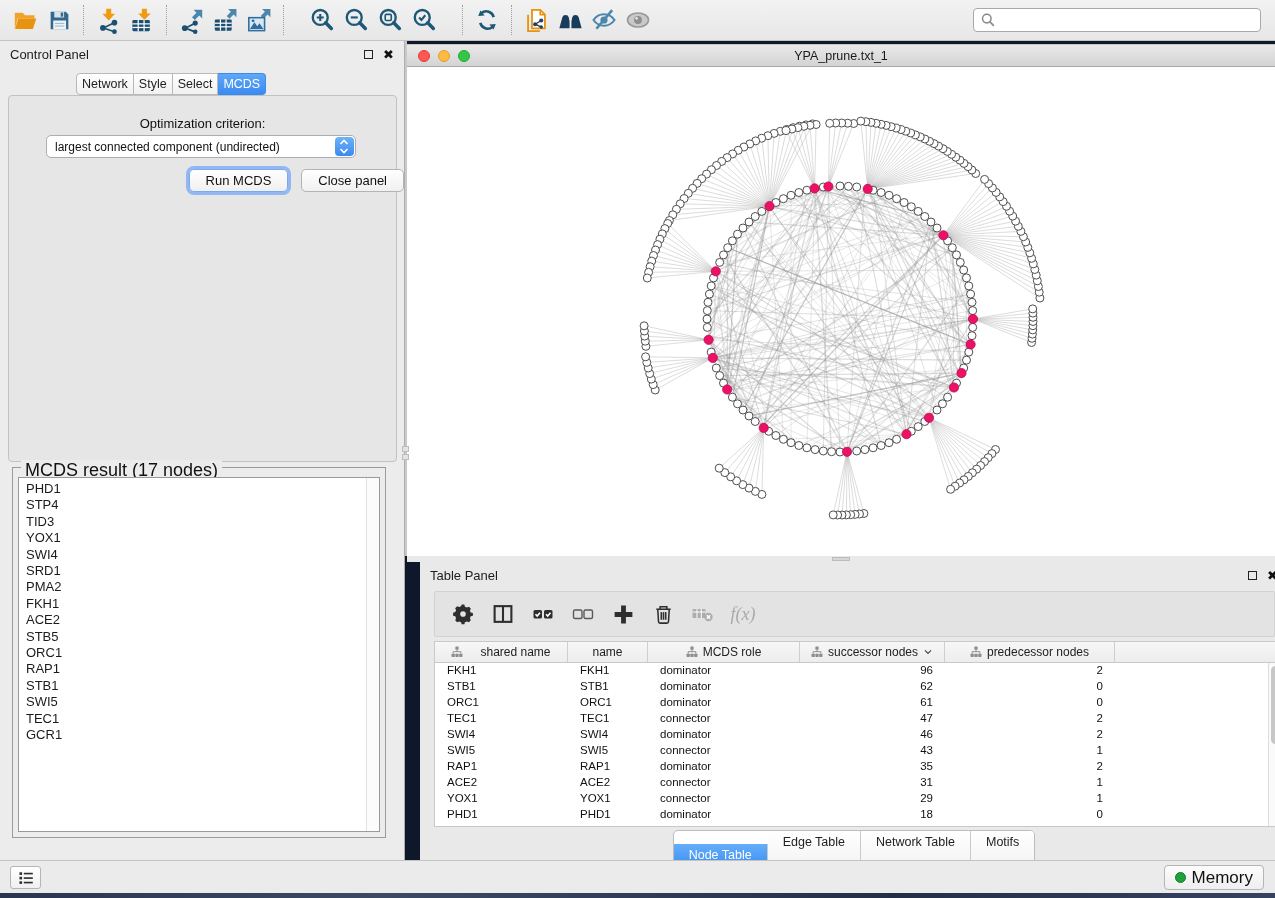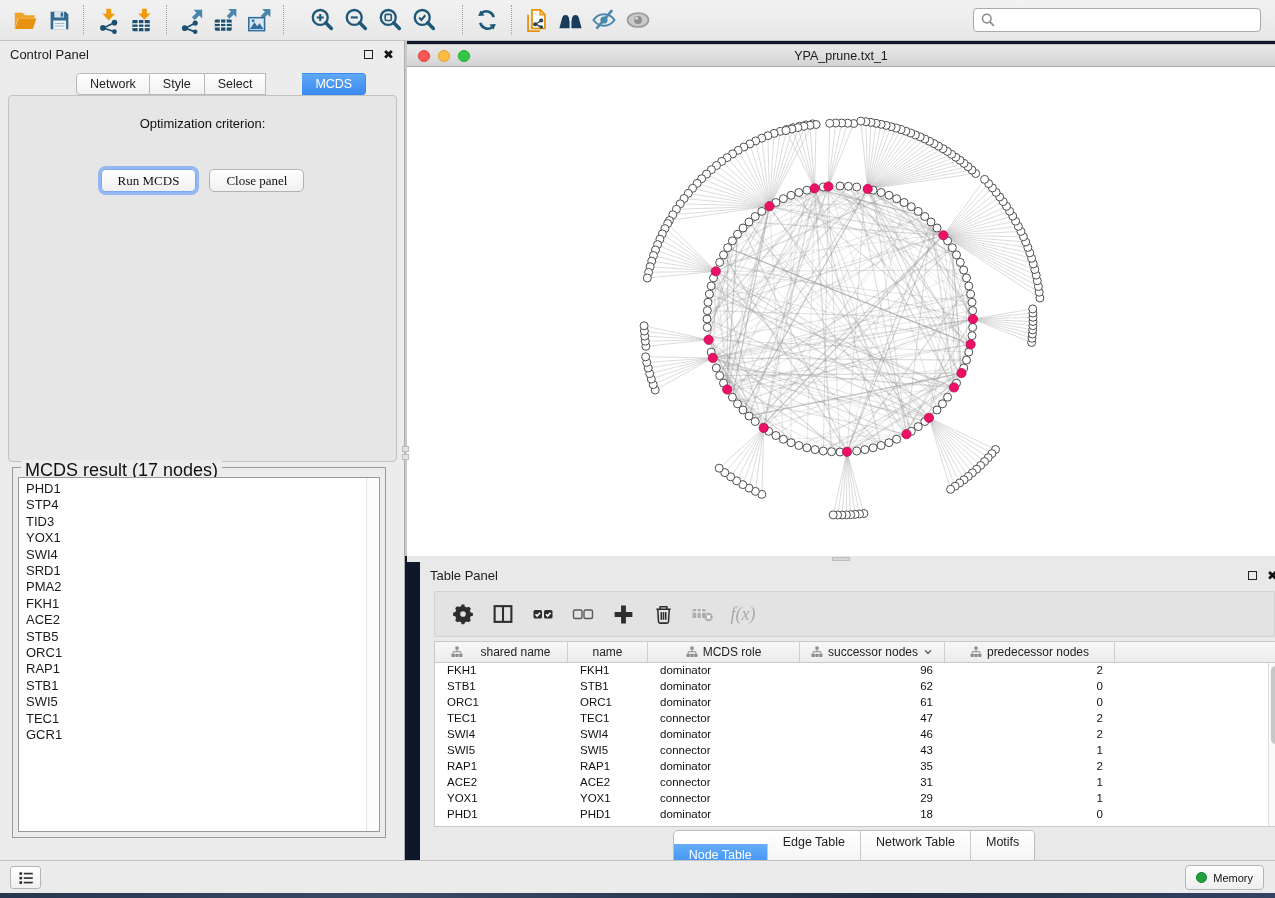--- a/index.html
+++ b/index.html
@@ -25,34 +25,34 @@
   
   #control-panel { position:absolute; left:0; top:41px; width:405px; height:819px;
     background:#ececec; border-right:1px solid #aeaeae; }
   .panel-head { height:26px; display:flex; align-items:center; padding:0 10px; }
   .panel-title { font-size:13px; color:#1d1d1d; }
   .panel-head-icons { margin-left:auto; display:flex; align-items:center; gap:10px; }
   .float-ic { width:9px; height:9px; border:1.6px solid #222; display:inline-block; }
   .close-ic { font-size:13px; font-weight:bold; color:#111; line-height:9px; }
 
   #ctabs { position:absolute; left:76px; top:32px; display:flex; }
-  .ctab { height:22px; padding:0 13px; font-size:12.5px; display:flex; align-items:center;
+  .ctab { height:22px; padding:0 5px; font-size:12.5px; display:flex; align-items:center;
     background:linear-gradient(#ffffff,#f1f1f1); border:1px solid #b9b9b9; border-left:none; color:#222; }
   .ctab:first-child { border-left:1px solid #b9b9b9; border-radius:4px 0 0 4px; }
-  .ctab:last-child { border-radius:0 4px 4px 0;margin-left:36px; }
+  .ctab:last-child { border-radius:0 4px 4px 0; }
   .ctab.active { background:linear-gradient(#5fa8f7,#3b8af0); color:#fff; border-color:#3b8af0; }
 
   #mcds-box { position:absolute; left:8px; top:54px; width:389px; height:367px;
     background:#e6e6e6; border:1px solid #c2c2c2; border-radius:4px; }
   #opt-label { position:absolute; left:0; top:20px; width:100%; text-align:center; font-size:13px; color:#111; }
   #opt-select { position:absolute; left:37px; top:39px; width:310px; height:23px; background:#fff;
     border:1px solid #adadad; border-radius:5px; display:flex; align-items:center; font-size:12px; padding-left:8px; color:#111; }
   #opt-stepper { margin-left:auto; width:19px; height:19px; margin-right:1.5px; border-radius:4px;
     background:linear-gradient(#6db2f9,#3b8af0); display:flex; flex-direction:column; align-items:center; justify-content:center; gap:1px; }
-  #btn-row { position:absolute; left:0; top:73px; width:100%; display:flex; justify-content:center; gap:13px;font-family:Liberation Serif, serif; }
+  #btn-row { position:absolute; left:8px; top:73px; width:100%; display:flex; justify-content:flex-end; gap:13px; }
   .mac-btn { height:23px; padding:0 16px; font-size:13px; color:#111;
     background:linear-gradient(#ffffff,#f0f0f0); border:1px solid #b3b3b3; border-radius:5px;
     display:flex; align-items:center; }
   .mac-btn.focused { box-shadow:0 0 0 3px rgba(77,144,254,.55); border-color:#7aa9ef; }
 
   #result-group { position:absolute; left:12px; top:426px; width:374px; height:371px; border:1px solid #9a9a9a; }
   #result-legend { position:absolute; left:8px; top:-8px; background:#ececec; padding:0 4px; font-size:18px; color:#111; }
   #result-list { position:absolute; left:5px; top:9px; right:5px; bottom:5px; background:#fff; border:1px solid #999; display:flex; }
   #result-items { flex:1; padding:3px 0 0 7px; font-size:13px; line-height:16.4px; overflow:hidden; }
   #result-scroll { width:13px; background:#fcfcfc; border-left:1px solid #e2e2e2; }
@@ -96,21 +96,21 @@
   .btab-group { display:flex; border:1px solid #bdbdbd; border-radius:5px; overflow:hidden; background:#fff; box-shadow:0 1px 1px rgba(0,0,0,.08); }
   .btab { padding:4px 15px 5px; font-size:12.5px; color:#222; background:linear-gradient(#ffffff,#f3f3f3); border-right:1px solid #c9c9c9; }
   .btab:last-child { border-right:none; }
   .btab.active { background:linear-gradient(#66aef8,#3a8ef5); color:#fff;margin-top:13px; }
 
   
   #status-bar { position:absolute; left:0; top:860px; width:1275px; height:33px; background:#ebebeb; border-top:1px solid #c4c4c4; }
   #status-left-btn { position:absolute; left:10px; top:5px; width:31px; height:23px; background:linear-gradient(#fff,#f0f0f0);
     border:1px solid #b5b5b5; border-radius:3px; display:flex; align-items:center; justify-content:center; }
   #memory-btn { position:absolute; right:11px; top:4px; height:25px; padding:0 10px; background:linear-gradient(#fcfcfc,#efefef);
-    border:1px solid #b5b5b5; border-radius:4px; display:flex; align-items:center; gap:6px; font-size:11px; color:#111; }
+    border:1px solid #b5b5b5; border-radius:4px; display:flex; align-items:center; gap:6px; font-size:17px; color:#111; }
   #memory-dot { width:11px; height:11px; border-radius:50%; background:#1ea23c; border:1px solid #157a2c; }
   #wallpaper-strip { position:absolute; left:0; top:893px; width:1275px; height:5px;
     background:linear-gradient(90deg,#2a3550,#3c4a66 30%,#242e47 70%,#354260); }
 </style>
 </head>
 <body>
 
 <div id="window">
 
   <div id="toolbar">
@@ -280,20 +280,31 @@
     </div>
     <div id="ctabs">
         <div class="ctab">Network</div>
         <div class="ctab">Style</div>
         <div class="ctab">Select</div>
         <div class="ctab active">MCDS</div>
       </div>
 
     <div id="mcds-box">
       <div id="opt-label">Optimization criterion:</div>
+      <div id="opt-select">
+        <span>largest connected component (undirected)</span>
+        <span id="opt-stepper">
+          <svg width="10" height="7" viewBox="0 0 10 7">
+              <path d="M1.5 5 L5 1.5 L8.5 5" fill="none" stroke="#fff" stroke-width="1.6"></path>
+            </svg>
+          <svg width="10" height="7" viewBox="0 0 10 7">
+              <path d="M1.5 2 L5 5.5 L8.5 2" fill="none" stroke="#fff" stroke-width="1.6"></path>
+            </svg>
+        </span>
+      </div>
       <div id="btn-row">
         <div class="mac-btn focused">Run MCDS</div>
         <div class="mac-btn">Close panel</div>
       </div>
     </div>
 
     <div id="result-group">
       <span id="result-legend">MCDS result (17 nodes)</span>
       <div id="result-list">
         <div id="result-items">

